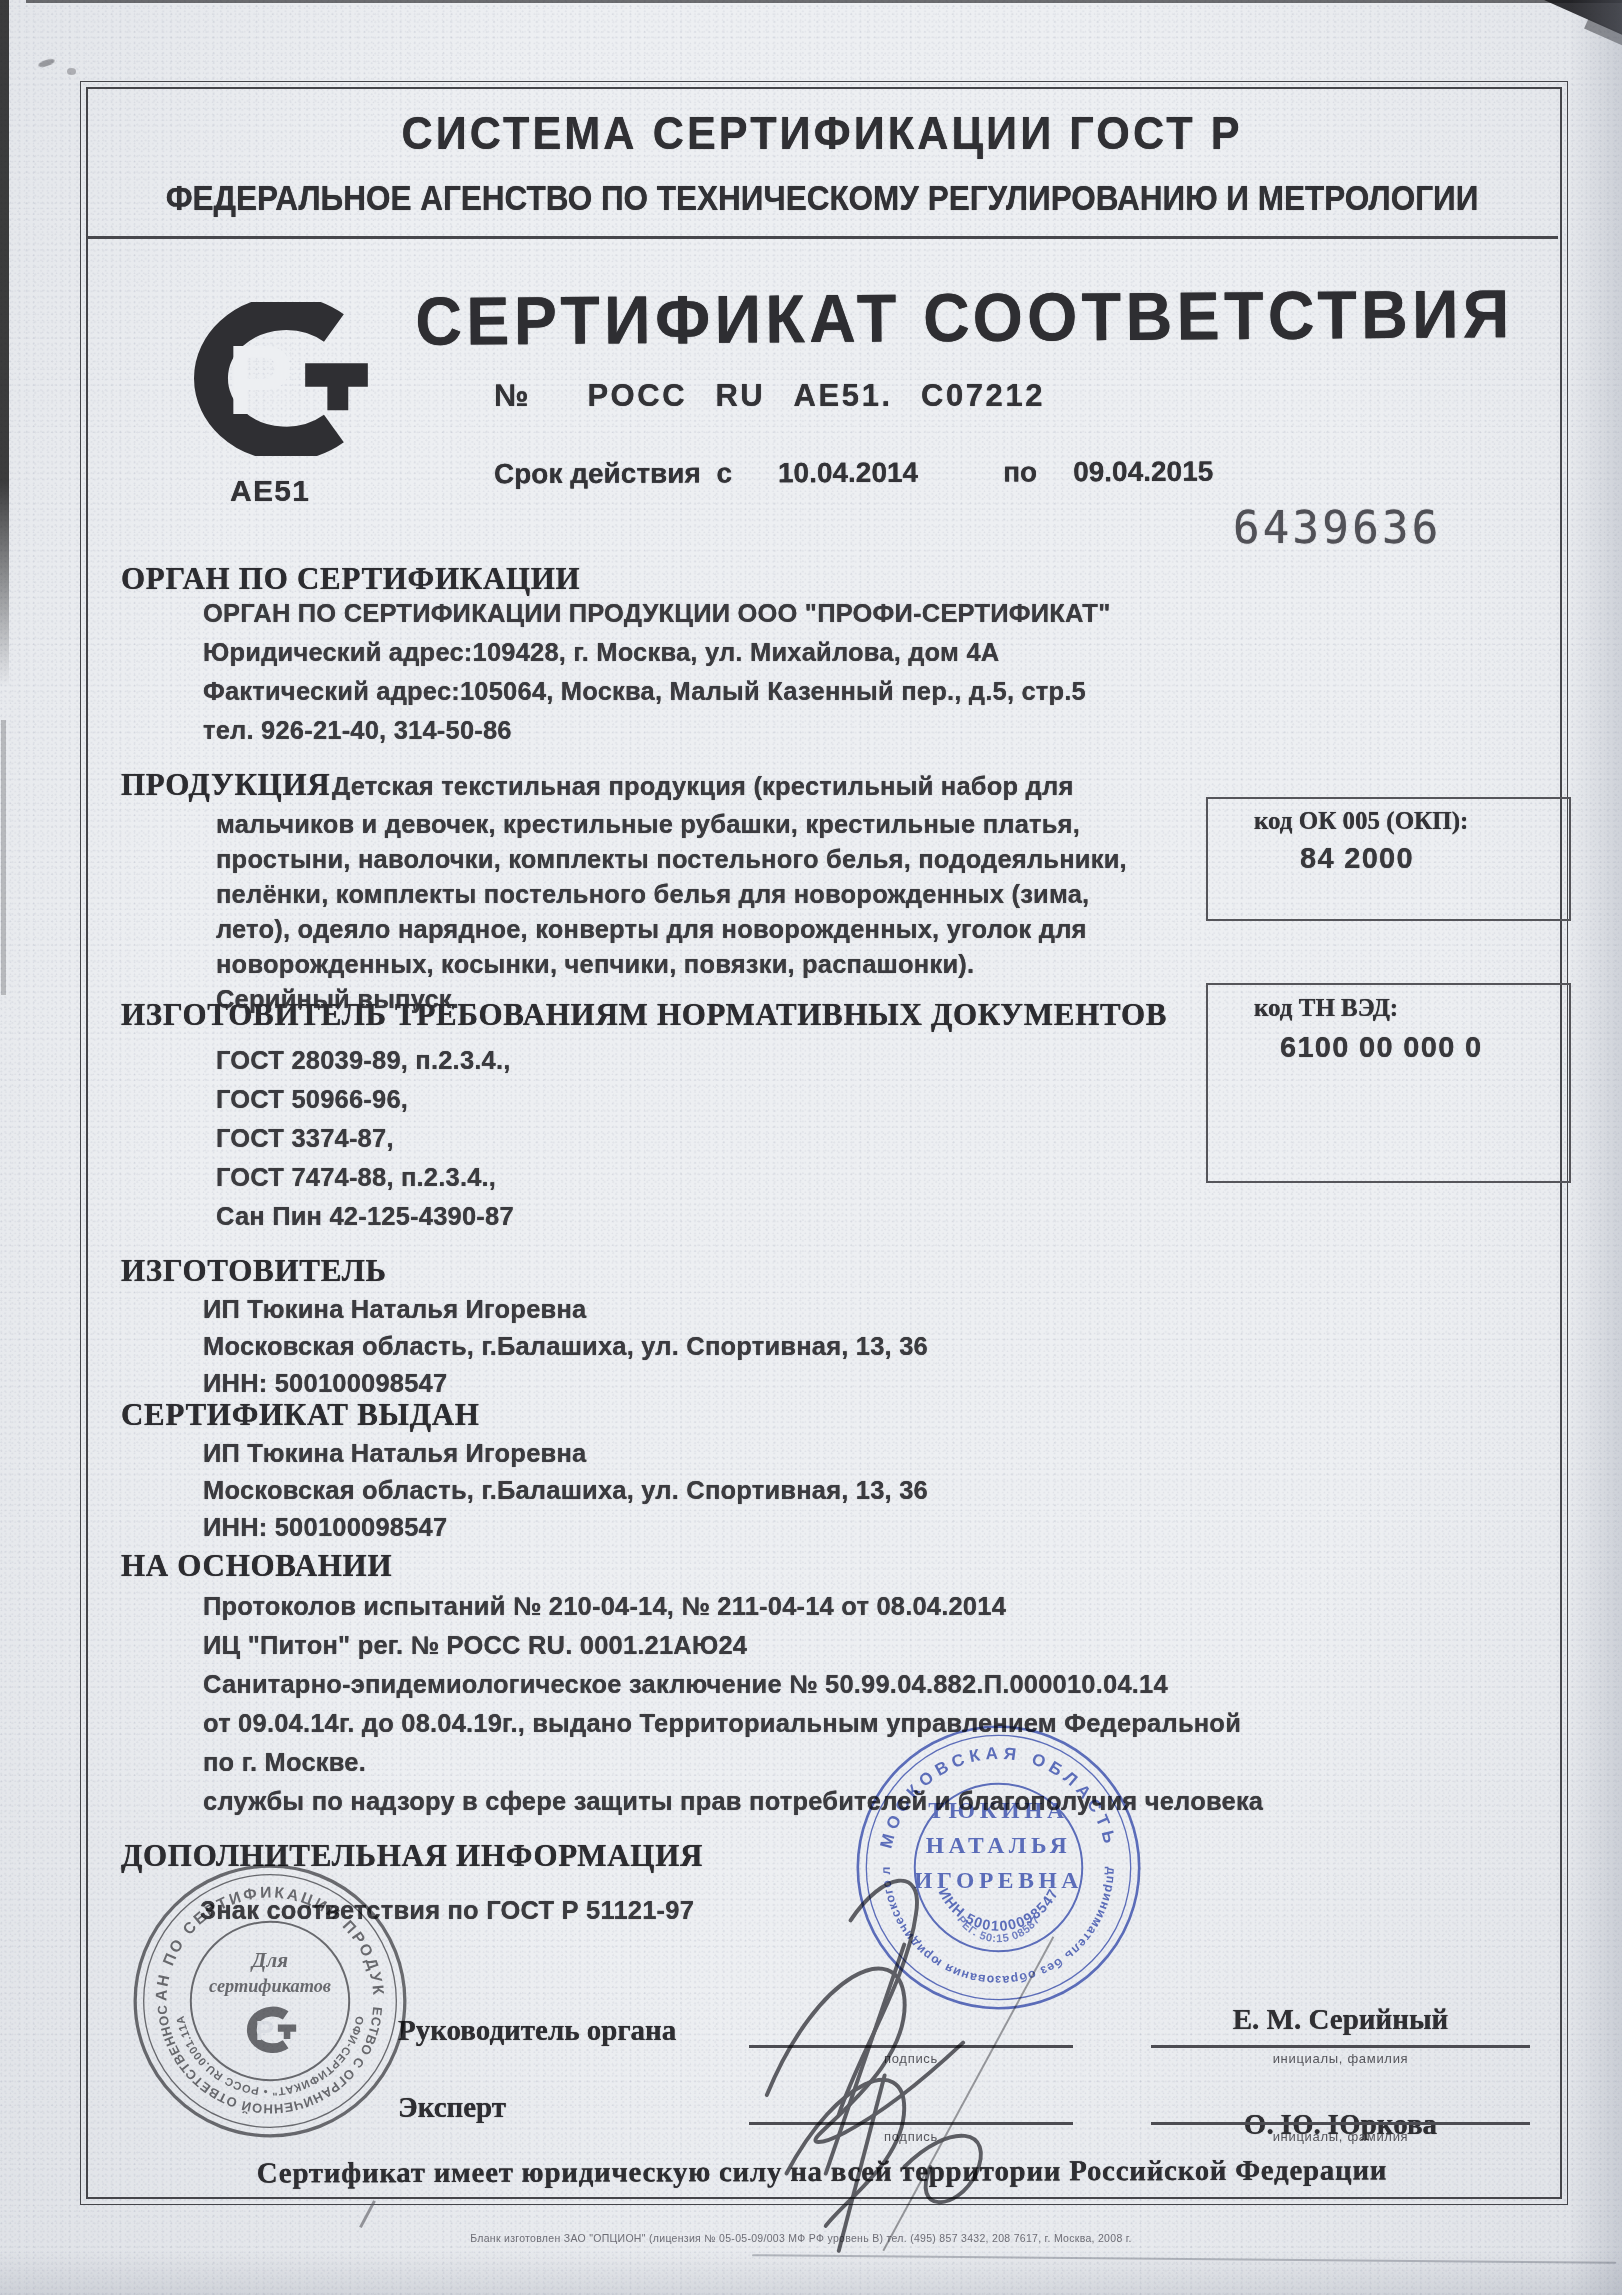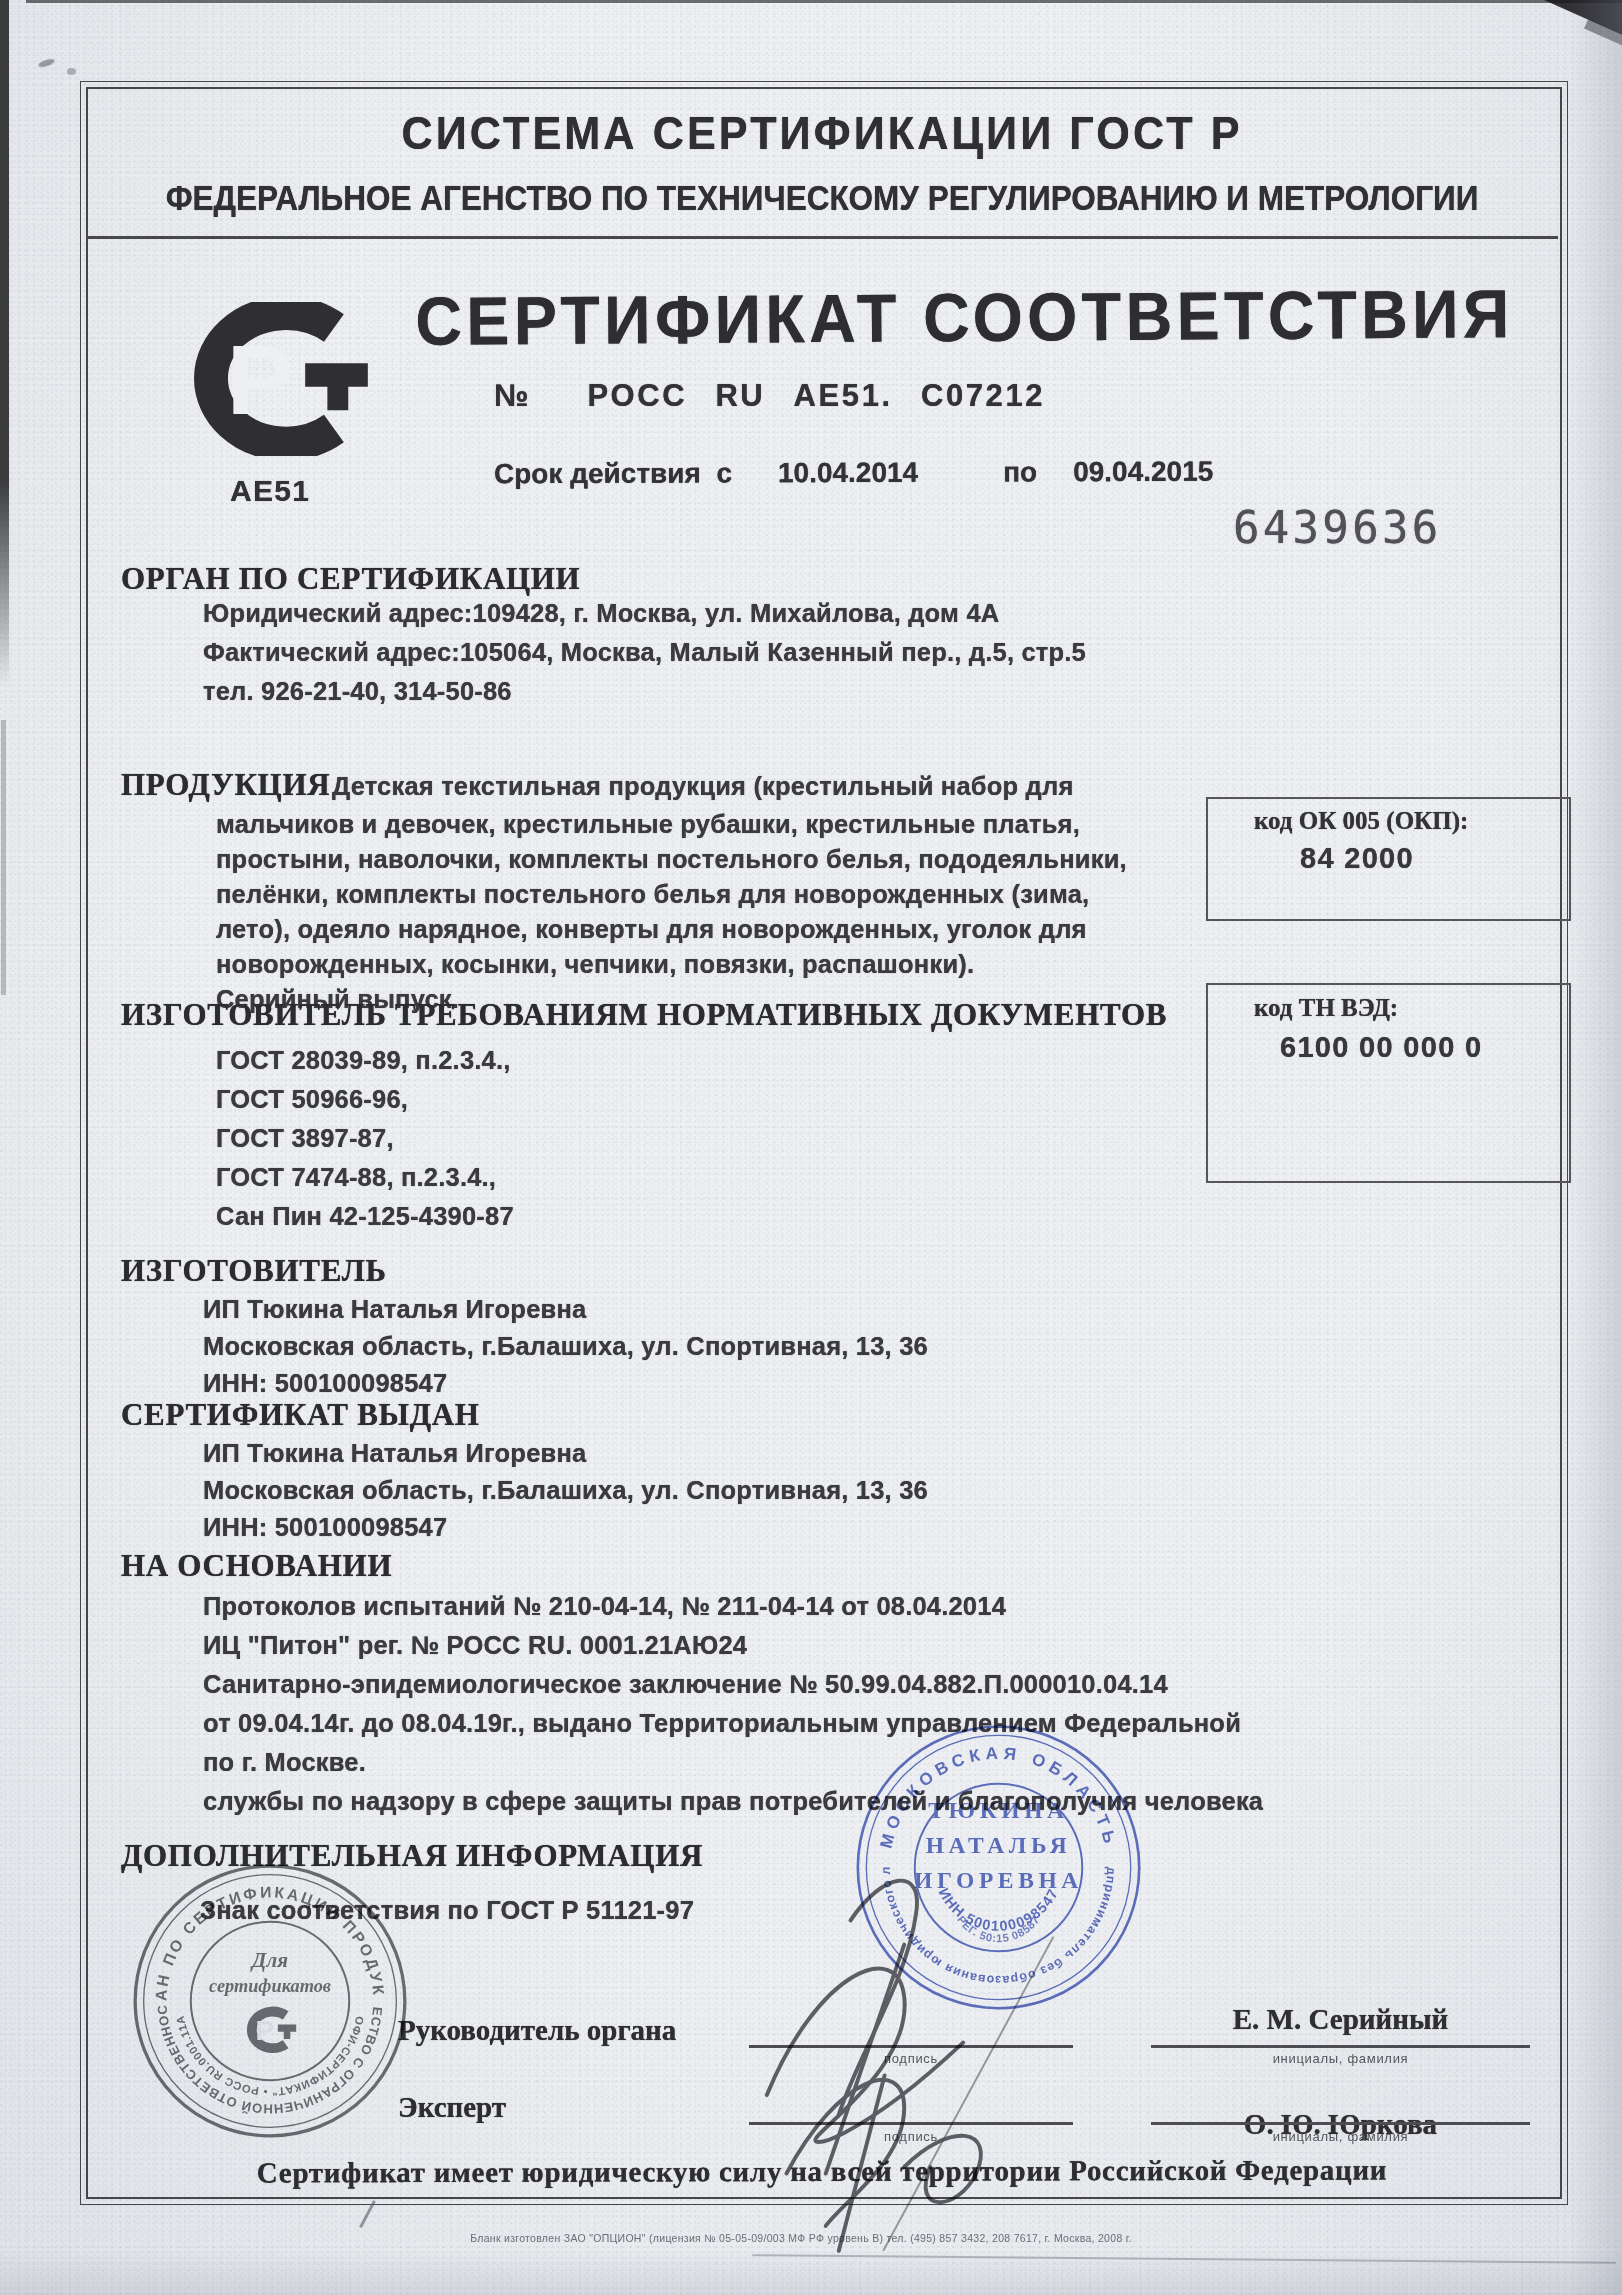--- a/index.html
+++ b/index.html
@@ -153,20 +153,21 @@
     <span>10.04.2014</span>
     <span style="width:85px;"></span>
     <span>по</span>
     <span style="width:36px;"></span>
     <span>09.04.2015</span>
   </div>
   <div class="blankno">6439636</div>
 
   <div class="seclabel blur" style="left:121px;top:561px;">ОРГАН ПО СЕРТИФИКАЦИИ</div>
   <div class="lines lh60 blur" style="left:203px;top:594px;">
+    <div>ОРГАН ПО СЕРТИФИКАЦИИ ПРОДУКЦИИ ООО "ПРОФИ-СЕРТИФИКАТ"</div>
     <div>Юридический адрес:109428, г. Москва, ул. Михайлова, дом 4А</div>
     <div>Фактический адрес:105064, Москва, Малый Казенный пер., д.5, стр.5</div>
     <div>тел. 926-21-40, 314-50-86</div>
   </div>
 
   <div class="seclabel blur" style="left:121px;top:767px;">ПРОДУКЦИЯ</div>
   <div class="bodyline blur" style="left:332px;top:772px;">Детская текстильная продукция (крестильный набор для</div>
   <div class="lines lh53 blur" style="left:216px;top:807px;">
     <div>мальчиков и девочек, крестильные рубашки, крестильные платья,</div>
     <div>простыни, наволочки, комплекты постельного белья, пододеяльники,</div>
@@ -182,21 +183,21 @@
   </div>
   <div class="codebox" style="top:983px;height:196px;">
     <div class="cl blur" style="top:9.2px;">код ТН ВЭД:</div>
     <div class="cv blur" style="left:72px;top:46px;">6100 00 000 0</div>
   </div>
 
   <div class="seclabel blur" style="left:121px;top:997px;">ИЗГОТОВИТЕЛЬ ТРЕБОВАНИЯМ НОРМАТИВНЫХ ДОКУМЕНТОВ</div>
   <div class="lines lh60 blur" style="left:216px;top:1041px;">
     <div>ГОСТ 28039-89, п.2.3.4.,</div>
     <div>ГОСТ 50966-96,</div>
-    <div>ГОСТ 3897-87,</div>
+    <div>ГОСТ 3374-87,</div>
     <div>ГОСТ 7474-88, п.2.3.4.,</div>
     <div>Сан Пин 42-125-4390-87</div>
   </div>
 
   <div class="seclabel blur" style="left:121px;top:1253px;">ИЗГОТОВИТЕЛЬ</div>
   <div class="lines lh57 blur" style="left:203px;top:1291px;">
     <div>ИП Тюкина Наталья Игоревна</div>
     <div>Московская область, г.Балашиха, ул. Спортивная, 13, 36</div>
     <div>ИНН: 500100098547</div>
   </div>

